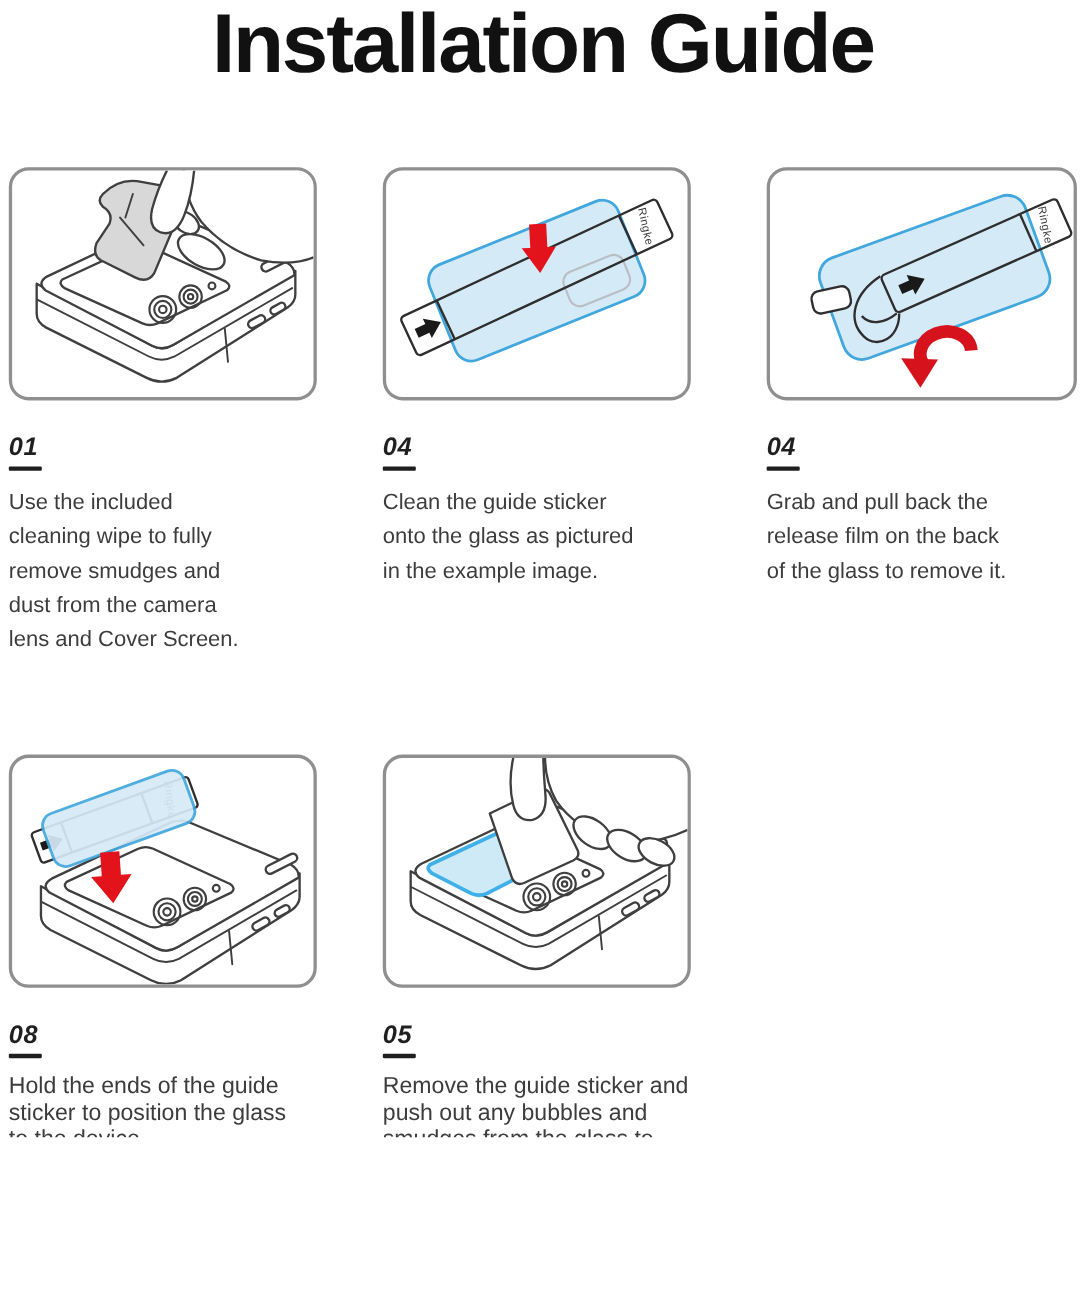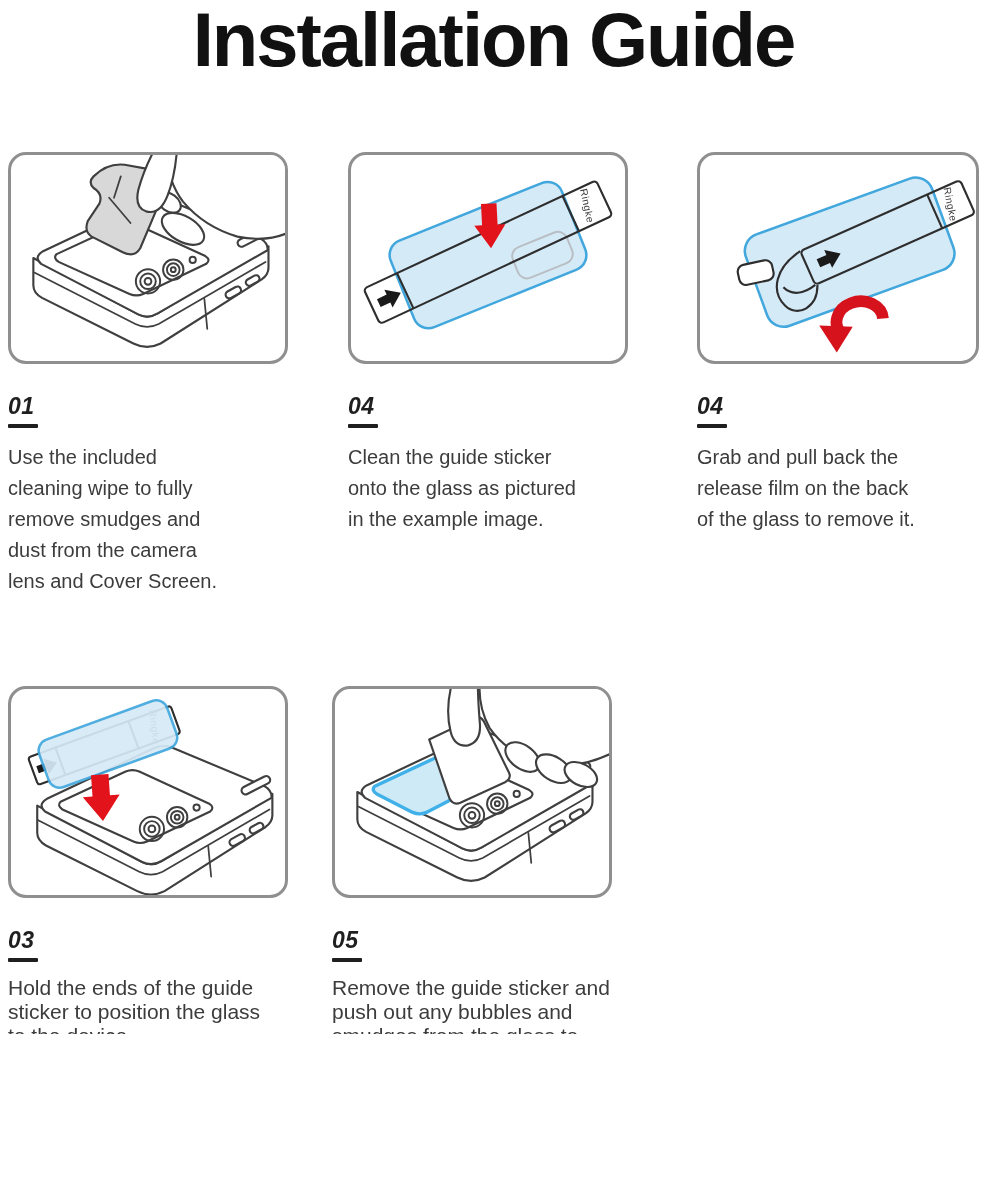--- a/index.html
+++ b/index.html
@@ -14,21 +14,21 @@
     position:absolute;top:-4px;left:0;width:100%;
     text-align:center;
     font-size:76px;font-weight:bold;letter-spacing:-2px;
     color:#111111;margin:0;
   }
   .step{position:absolute;}
   .s1{left:8px;  top:152px;width:316px;}
   .s2{left:348px;top:152px;width:316px;}
   .s3{left:697px;top:152px;width:288px;}
   .s4{left:8px;  top:686px;width:316px;}
-  .s5{left:332px;top:686px;width:320px;}
+  .s5{left:348px;top:686px;width:320px;}
   .figure-box{
     width:280px;height:212px;
     border:3px solid #8f8f8f;border-radius:18px;
     background:#ffffff;box-sizing:border-box;
     overflow:hidden;
   }
   .s3 .figure-box{width:282px;}
   .figure-box svg{display:block;width:100%;height:100%;}
   .step-number{
     margin-top:30px;
@@ -176,21 +176,21 @@
           <line x1="32" y1="-15" x2="32" y2="15" stroke="#2e2e2e" stroke-width="2.2"></line>
           <use href="#band-arrow" transform="translate(-62,0) scale(0.85)"></use>
           <text class="ringke-text" x="55" y="3.5" text-anchor="middle" font-size="9" transform="rotate(103 55 0)">Ringke</text>
           <rect class="glass" x="-66" y="-26" width="140" height="52" rx="12" opacity="0.92"></rect>
         </g>
         <g transform="translate(92,112) rotate(-4)">
           <path class="redfill" d="M-9,-24 h18 v22 h10 L0,24 L-19,-2 h10 Z"></path>
         </g>
       </svg>
     </div>
-    <div class="step-number">03</div>
+    <div class="step-number">08</div>
     <div class="step-underline"></div>
     <p class="step-desc">Hold the ends of the guide
 sticker to position the glass
 to the device.
 (Use a Ringke Slim case
 before installation for best
 alignment results. Ringke
 Slim case must be
 purchased separately)</p>
   </div>

